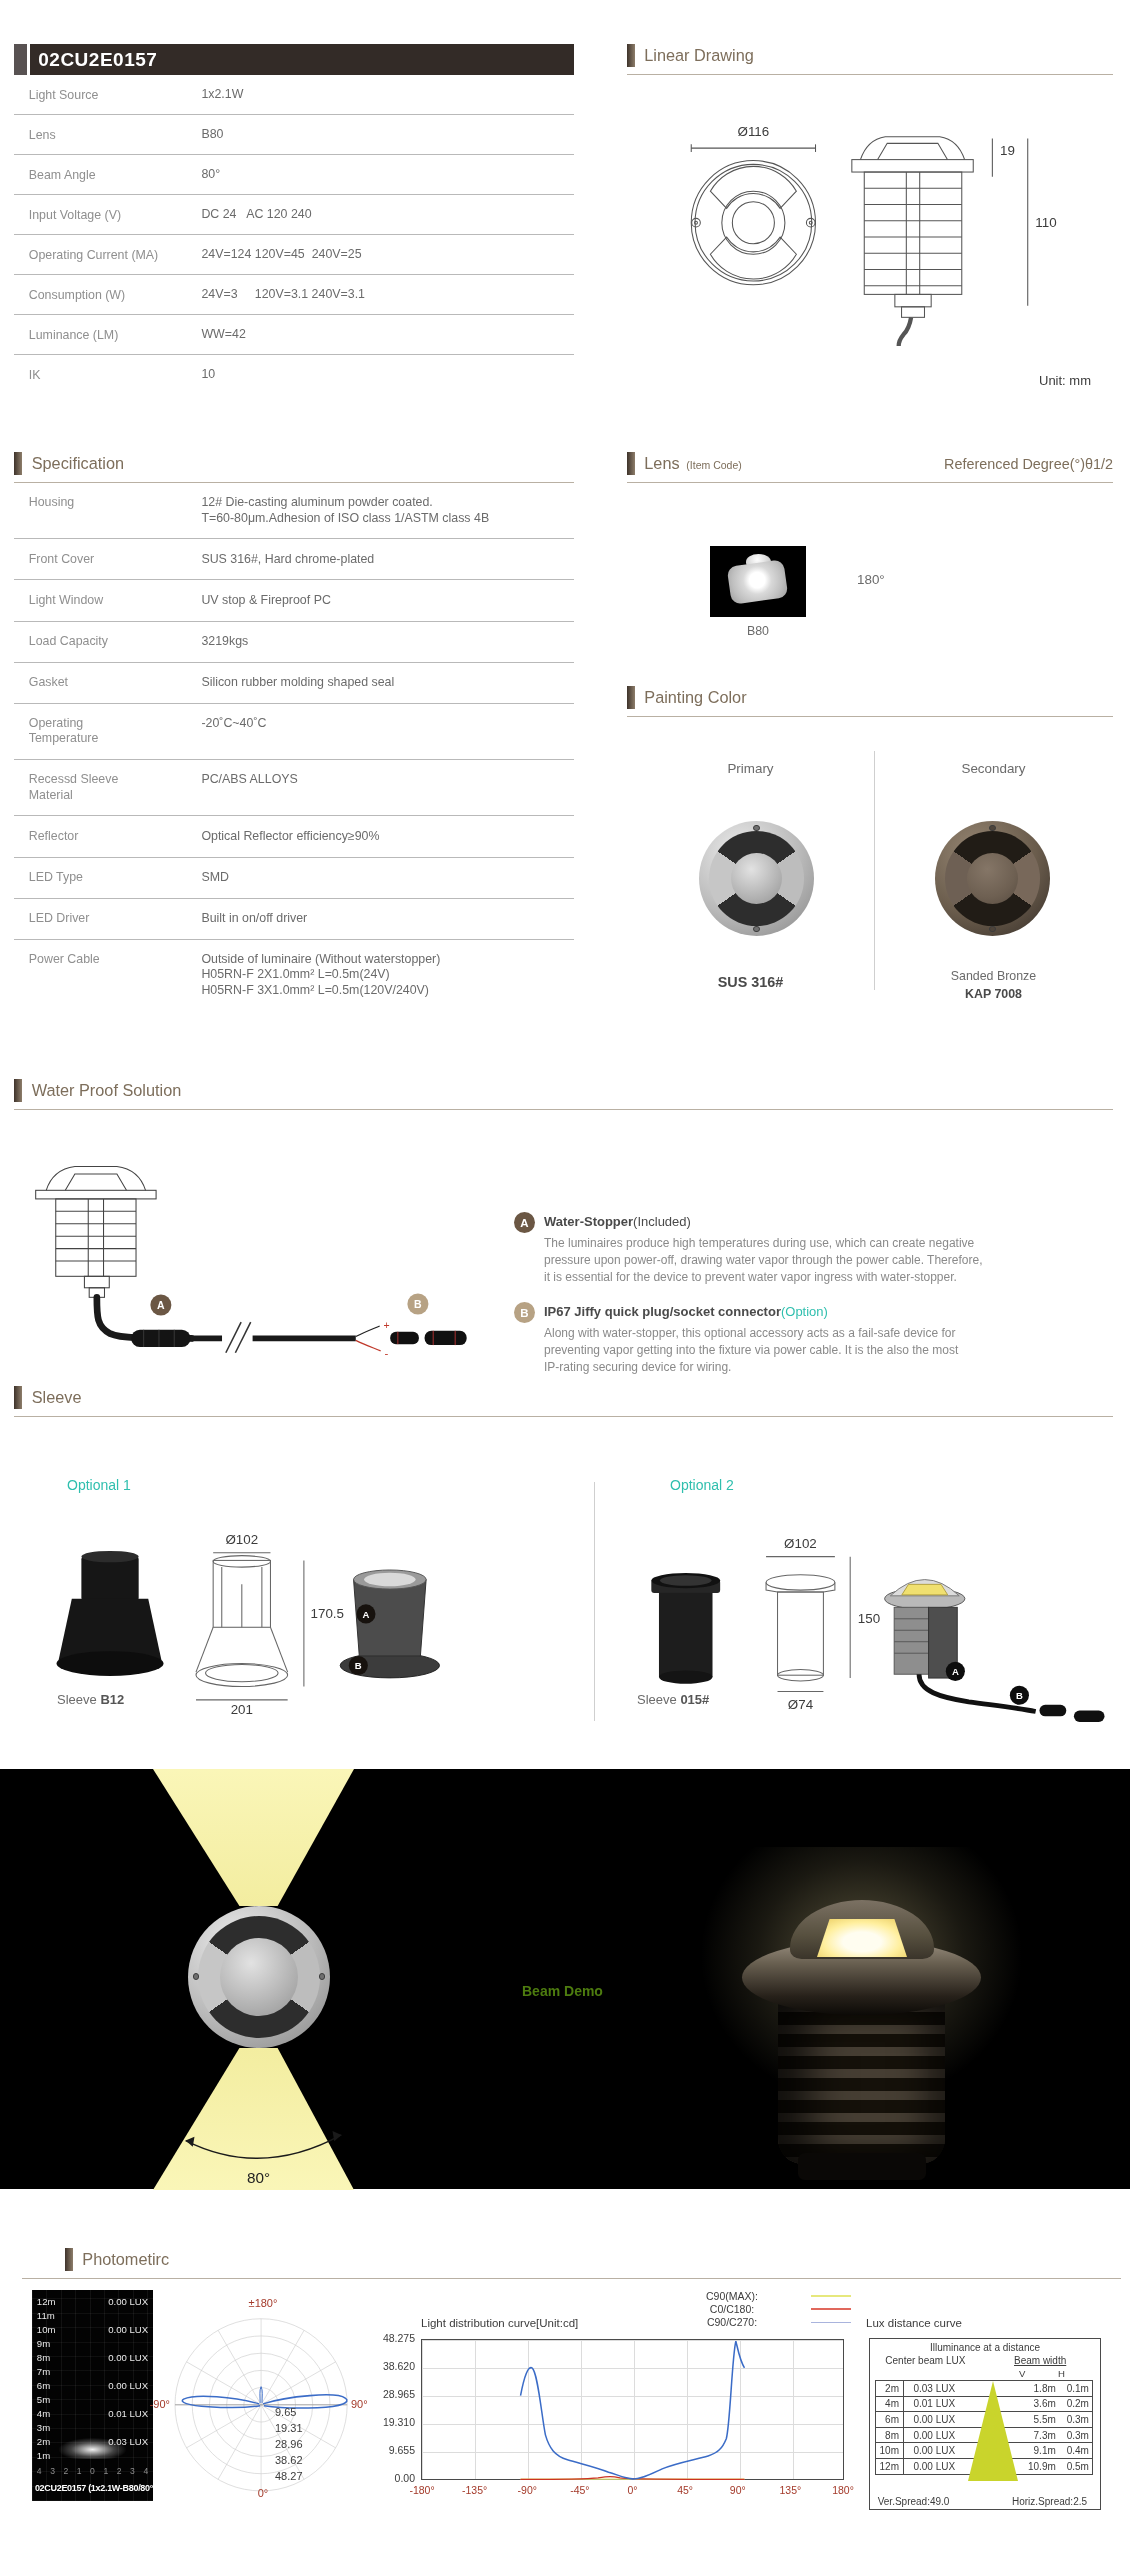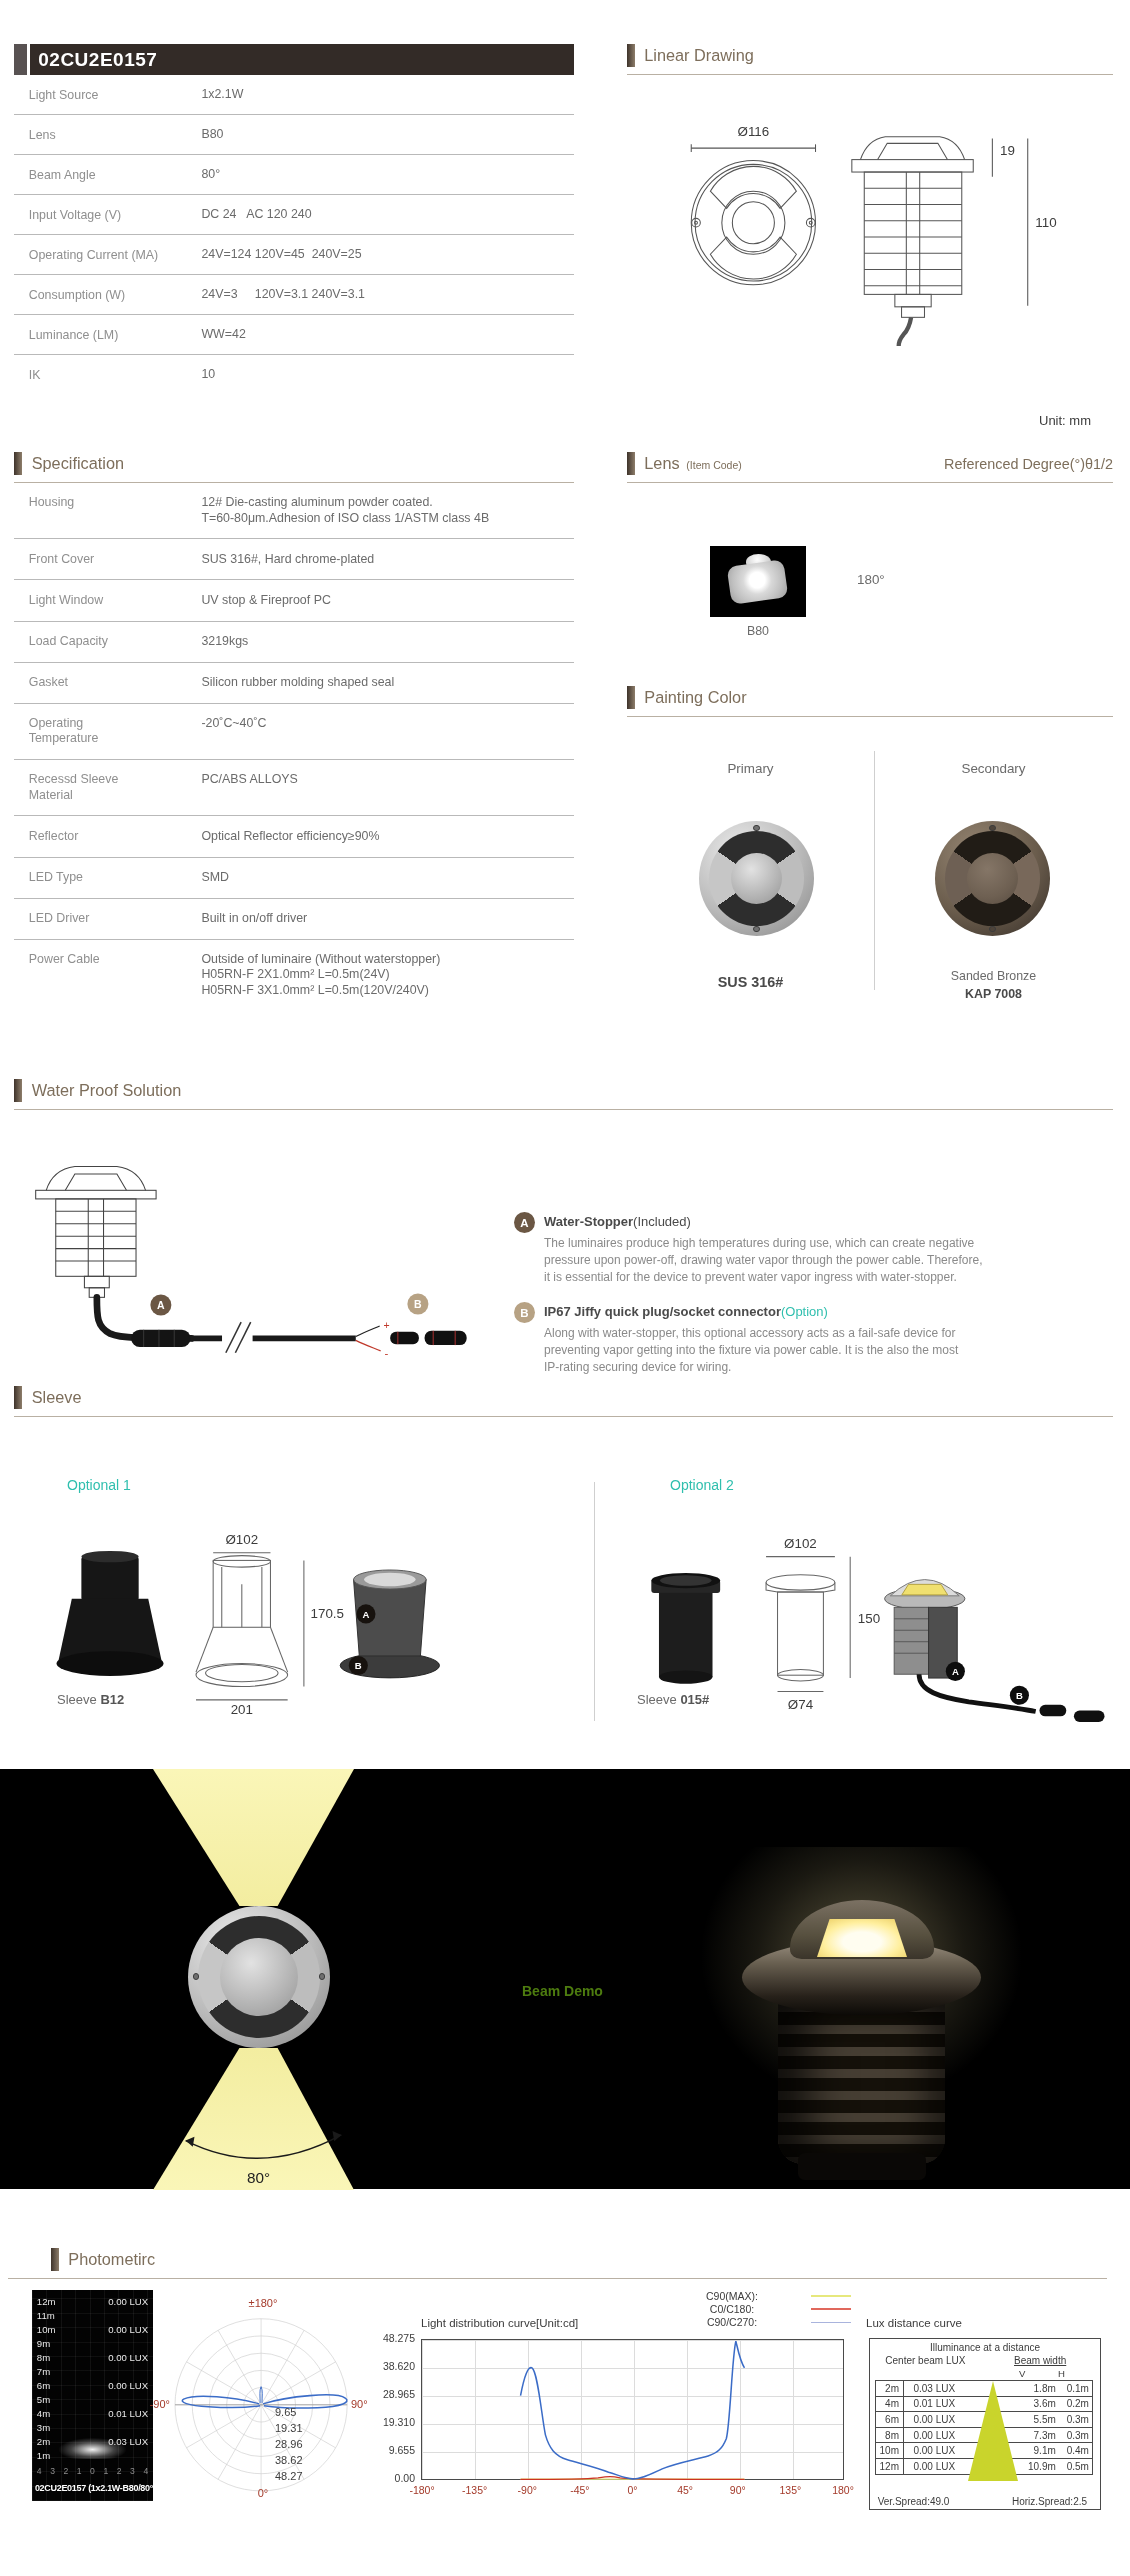--- a/index.html
+++ b/index.html
@@ -27,21 +27,21 @@
   .kv{position:absolute;}
   .kv-row{display:flex;border-bottom:1px solid #b9b9b9;}
   .kv-row:last-child{border-bottom:none;}
   .kv-label{width:187px;padding-left:14.4px;font-size:12.4px;color:#8f8f8f;white-space:pre-wrap;flex:0 0 auto;}
   .kv-val{font-size:12.4px;color:#6b6b6b;white-space:pre-wrap;line-height:15.3px;}
   .quick .kv-row{height:40px;align-items:center;}
   .spec .kv-row{padding:12.4px 0;}
   .spec .kv-label{line-height:15.3px;}
 
   .dimtext{font-size:14px;fill:#3c3c3c;font-family:"Liberation Sans",sans-serif;}
-  .unit-mm{font-size:13px;color:#3c3c3c;margin-top:40px;}
+  .unit-mm{font-size:13px;color:#3c3c3c;}
 
   
   .lens-box{left:710px;top:546px;width:96px;height:71px;background:#000;}
   .lens-glass{position:absolute;left:19px;top:17px;width:57px;height:38px;background:
       radial-gradient(circle at 50% 45%, #ffffff 0 22%, #d9d9d9 40%, #bfbfbf 70%, #9b9b9b);
       border-radius:9.6px;transform:rotate(-8deg);}
   .lens-dome{position:absolute;left:36px;top:7.7px;width:25px;height:15.3px;border-radius:50% 50% 40% 40%;
       background:radial-gradient(circle at 45% 35%, #fff, #cfcfcf 75%);}
   .cap{font-size:12.4px;color:#6b6b6b;text-align:center;}
 
@@ -512,21 +512,21 @@
     <div class="bd" style="left:742px;top:131px;width:239px;height:287px;">
       <div class="bd abs bd-glow"></div>
       <div class="bd abs bd-body"></div>
       <div class="bd abs bd-base"></div>
       <div class="bd abs bd-flange"></div>
       <div class="bd abs bd-dome"></div>
       <div class="bd abs bd-window"></div>
     </div>
   </div>
 
-  <div class="sec-head" style="left:8px;top:2248px;width:1099px;padding-left:43px;">
+  <div class="sec-head" style="left:22px;top:2248px;width:1099px;padding-left:43px;">
     <span class="bar"></span>
     <span class="t">Photometirc</span>
   </div>
 
   <div class="abs bp">
     <div>
 
         <div class="bp-row">
           <span>12m</span>
           <span>0.00 LUX</span>

